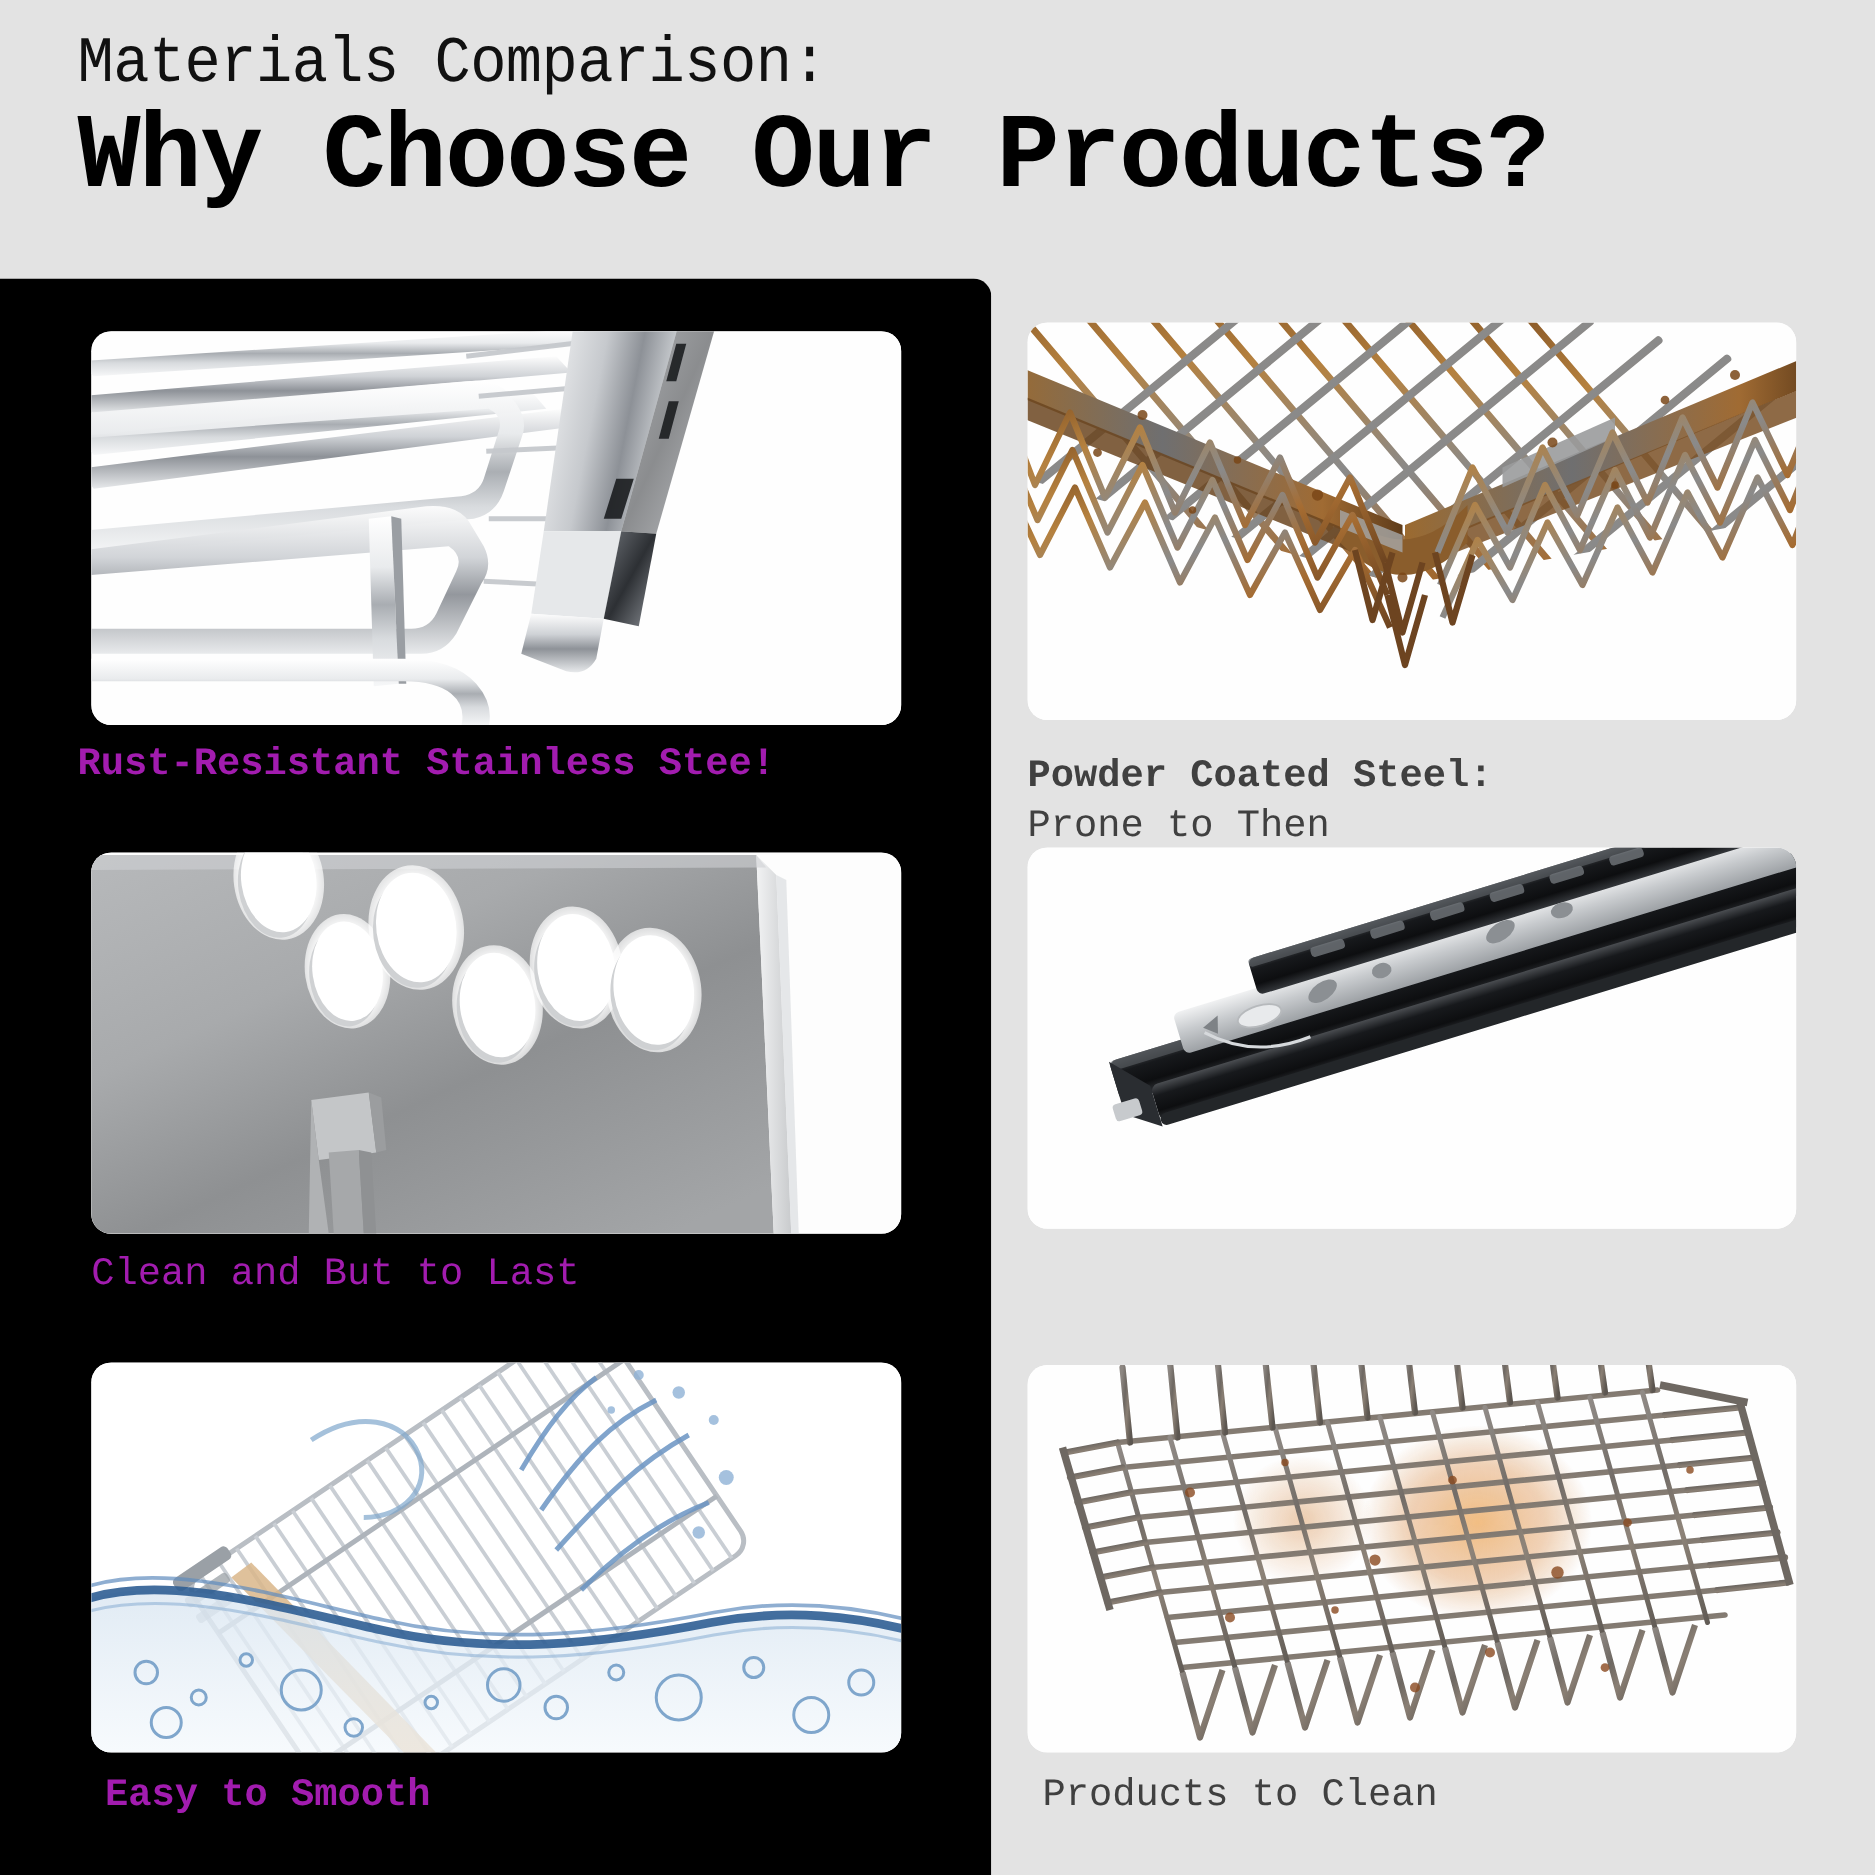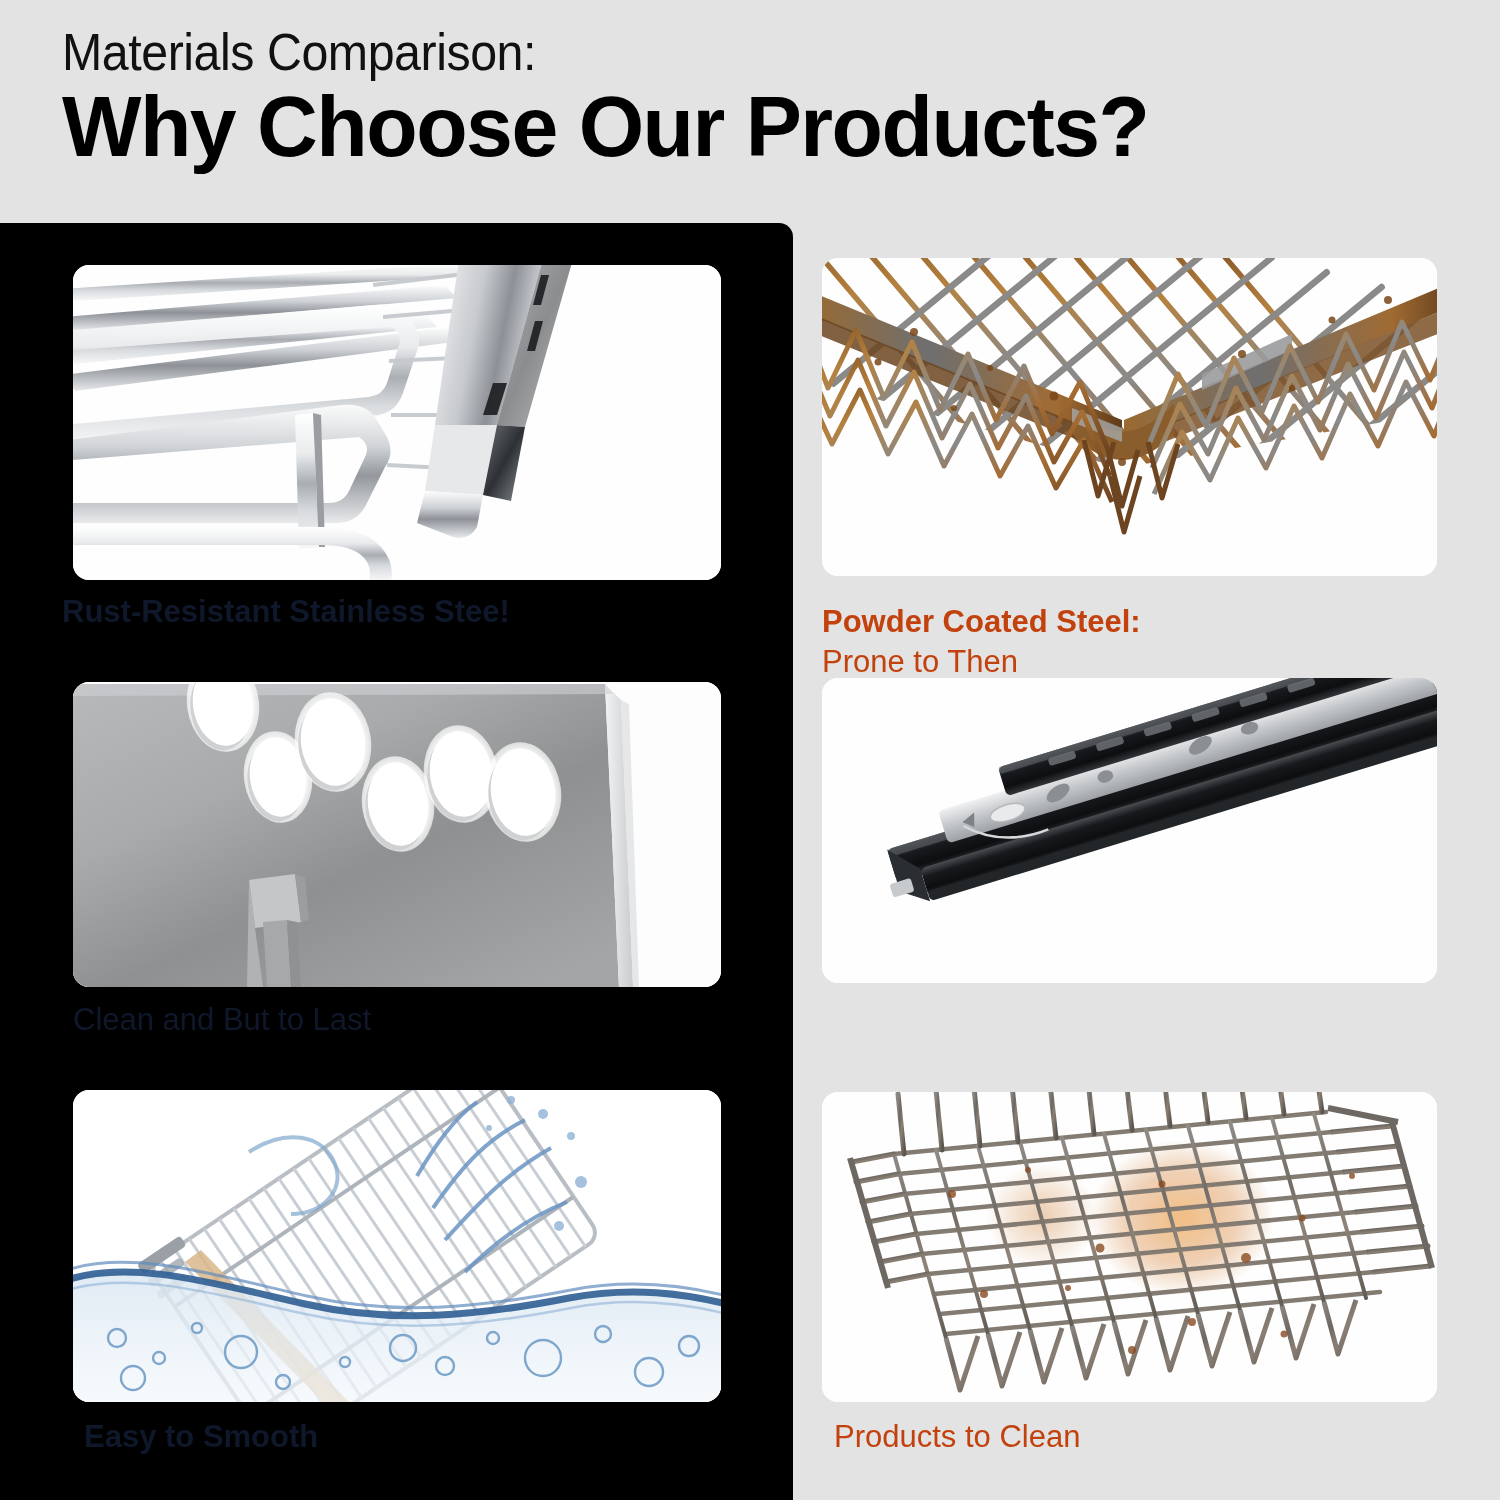--- a/index.html
+++ b/index.html
@@ -2,21 +2,21 @@
 <html><head>
 <meta charset="utf-8">
 <style>
   * { box-sizing: border-box; margin: 0; padding: 0; }
   html, body {
     width: 1500px; height: 1500px;
     font-family: "Liberation Sans", sans-serif;
     background: #e3e3e3;
     overflow: hidden;
   }
-  #page { position: relative; width: 1500px; height: 1500px; background: #e3e3e3; }
+  #page { position: relative; width: 1500px; height: 1500px; background: #e3e3e3; font-family: Liberation Mono, monospace; }
 
   
   .header { position: absolute; left: 0; top: 0; width: 1500px; height: 223px; }
   .title-small {
     position: absolute; left: 62px; top: 22px;
     font-size: 52px; font-weight: 400; color: #111;
     letter-spacing: -0.5px; white-space: nowrap;
     transform: scaleX(0.93); transform-origin: left top;
   }
   .title-big {
@@ -50,22 +50,22 @@
   
   .cr { left: 822px; width: 615px; }
   .cr1 { top: 258px;  height: 318px; }
   .cr2 { top: 678px;  height: 305px; }
   .cr3 { top: 1092px; height: 310px; }
 
   
   .cap { position: absolute; white-space: nowrap; }
   .cap .l1 { display: block; font-size: 31px; font-weight: 700; line-height: 1.28; }
   .cap .l2 { display: block; font-size: 31px; font-weight: 400; line-height: 1.28; }
-  .cap-light .l1, .cap-light .l2 { color: #0f172a; }
-  .cap-dark  .l1, .cap-dark  .l2 { color: #c2410c; }
+  .cap-light .l1, .cap-light .l2 { color: #a21caf; }
+  .cap-dark  .l1, .cap-dark  .l2 { color: #404040; }
 
   .cap-l1 { left: 62px;  top: 592px; }
   .cap-l2 { left: 73px;  top: 1000px; }
   .cap-l3 { left: 84px;  top: 1417px; }
   .cap-r1 { left: 822px; top: 602px; }
   .cap-r2 { left: 822px; top: 1005px; }
   .cap-r3 { left: 834px; top: 1417px; }
 
   
   svg { display: block; width: 100%; height: 100%; }

